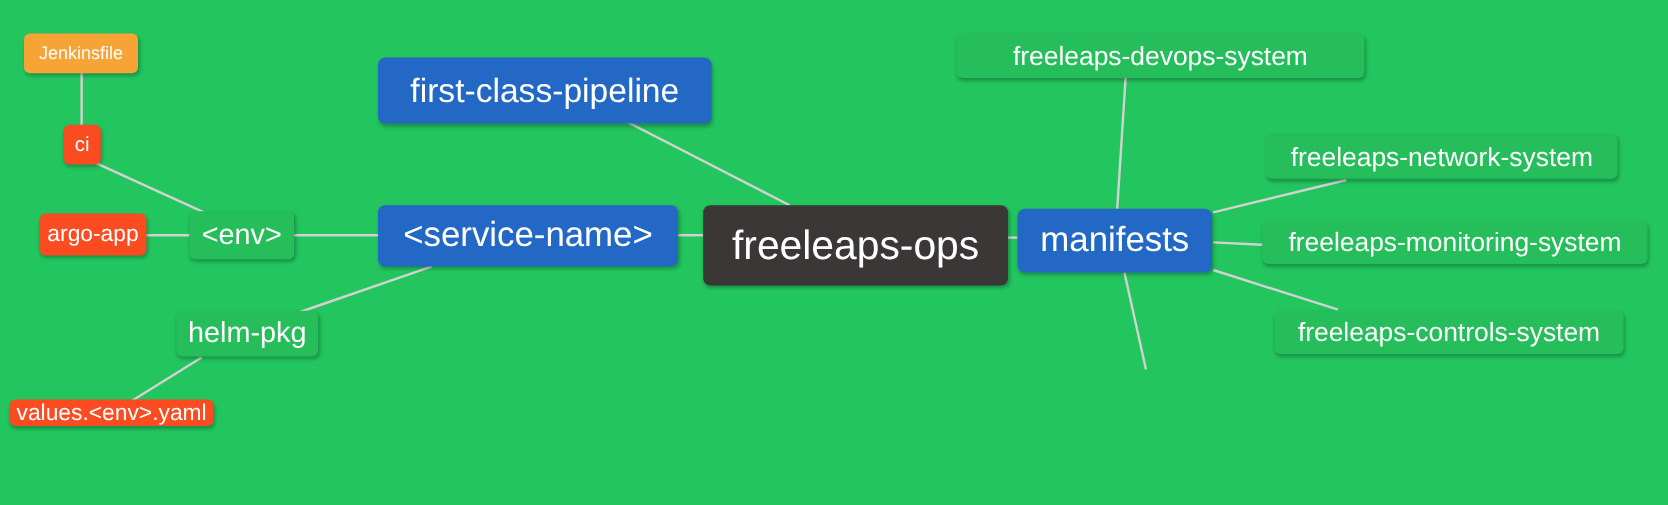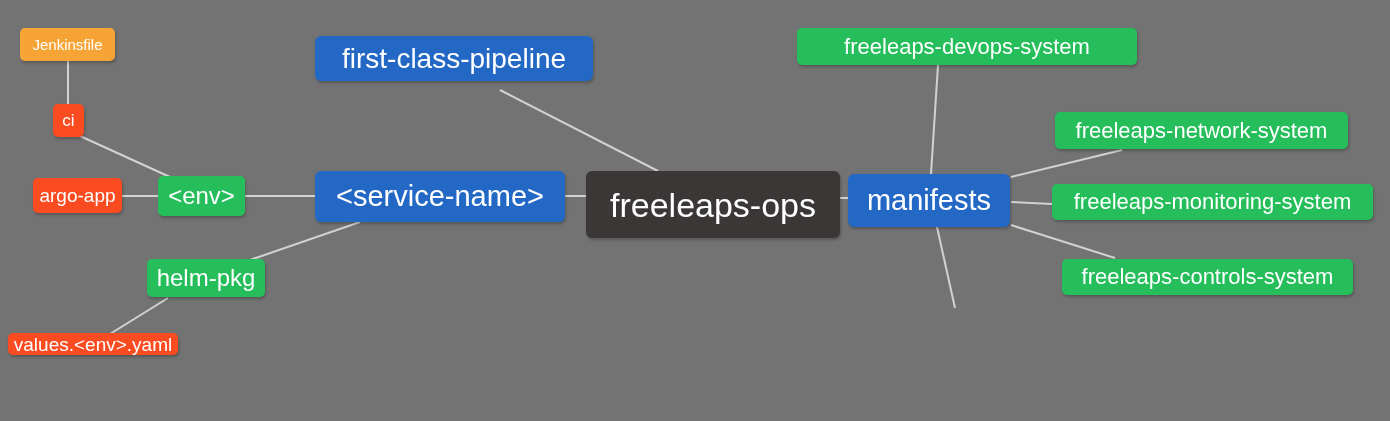--- a/index.html
+++ b/index.html
@@ -36,21 +36,21 @@
     box-shadow: 1px 2px 3px rgba(0,0,0,0.25);
     cursor: pointer;
     line-height: 1;
     user-select: none;
   }
   .node.big { border-radius: 6px; }
 </style>
 </head>
 <body>
 
-<div id="canvas" style="background: #737373;">
+<div id="canvas" style="background: #22c55e;">
 
   <svg id="edge-layer" xmlns="http://www.w3.org/2000/svg">
     <line x1="68" y1="61" x2="68" y2="104" style="stroke: rgb(210, 210, 210);"></line>
     <line x1="80" y1="136" x2="170" y2="177" style="stroke: rgb(210, 210, 210);"></line>
     <line x1="122" y1="196" x2="158" y2="196" style="stroke: rgb(210, 210, 210);"></line>
     <line x1="245" y1="196" x2="315" y2="196" style="stroke: rgb(210, 210, 210);"></line>
     <line x1="250" y1="260" x2="360" y2="222" style="stroke: rgb(210, 210, 210);"></line>
     <line x1="168" y1="298" x2="110" y2="334" style="stroke: rgb(210, 210, 210);"></line>
     <line x1="500" y1="90" x2="658" y2="171" style="stroke: rgb(210, 210, 210);"></line>
     <line x1="565" y1="196" x2="586" y2="196" style="stroke: rgb(210, 210, 210);"></line>
@@ -67,21 +67,21 @@
   <div class="node" style="left: 53px; top: 104px; width: 31px; height: 33px; font-size: 17px; background: rgb(250, 75, 33);">ci</div>
 
   <div class="node" style="left: 33px; top: 178px; width: 89px; height: 35px; font-size: 19px; background: rgb(250, 75, 33);">argo-app</div>
 
   <div class="node" style="left: 158px; top: 176px; width: 87px; height: 40px; font-size: 24px; background: rgb(37, 190, 91);">&lt;env&gt;</div>
 
   <div class="node" style="left: 147px; top: 259px; width: 118px; height: 38px; font-size: 24px; background: rgb(37, 190, 91);">helm-pkg</div>
 
   <div class="node" style="left: 8px; top: 333px; width: 170px; height: 22px; font-size: 19px; background: rgb(250, 75, 33);">values.&lt;env&gt;.yaml</div>
 
-  <div class="node big" style="left: 315px; top: 36px; width: 278px; height: 45px; font-size: 28px; background: rgb(35, 104, 196);">first-class-pipeline</div>
+  <div class="node big" style="left: 315px; top: 48px; width: 278px; height: 55px; font-size: 28px; background: rgb(35, 104, 196);">first-class-pipeline</div>
 
   <div class="node big" style="left: 315px; top: 171px; width: 250px; height: 51px; font-size: 29px; background: rgb(35, 104, 196);">&lt;service-name&gt;</div>
 
   <div class="node big" style="left: 586px; top: 171px; width: 254px; height: 67px; font-size: 34px; background: rgb(59, 55, 55);">freeleaps-ops</div>
 
   <div class="node big" style="left: 848px; top: 174px; width: 162px; height: 53px; font-size: 29px; background: rgb(35, 104, 196);">manifests</div>
 
   <div class="node" style="left: 797px; top: 28px; width: 340px; height: 37px; font-size: 22px; background: rgb(37, 190, 91);">freeleaps-devops-system</div>
 
   <div class="node" style="left: 1055px; top: 112px; width: 293px; height: 37px; font-size: 22px; background: rgb(37, 190, 91);">freeleaps-network-system</div>

